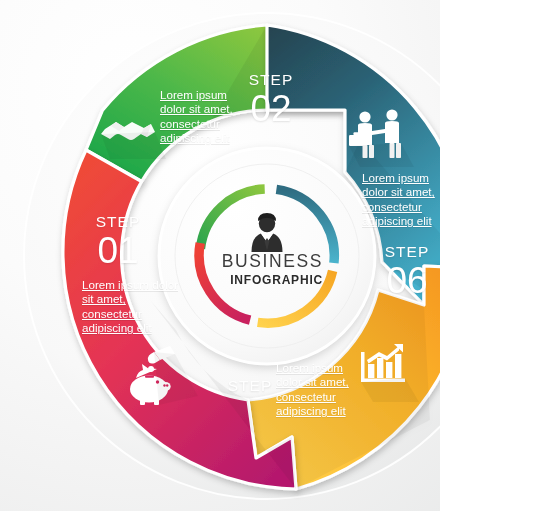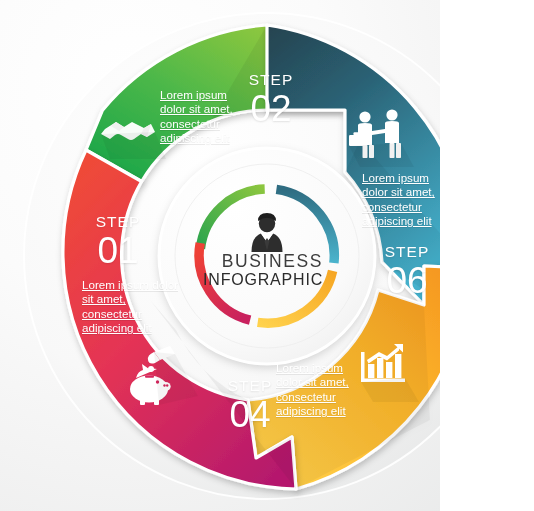--- a/index.html
+++ b/index.html
@@ -95,22 +95,22 @@
   #center-text .b-line1 {
     display: block;
     font-size: 17.5px;
     font-weight: 300;
     letter-spacing: 1.6px;
     color: #3c3c3c;
     line-height: 19px;
   }
   #center-text .b-line2 {
     display: block;
-    font-size: 16px;
-    font-weight: 400;
+    font-size: 12px;
+    font-weight: 700;
     letter-spacing: 0.8px;
     color: #2b2b2b;
     line-height: 18px;
   }
 </style>
 </head>
 <body>
 
 <div id="stage">
 
@@ -320,21 +320,20 @@
   <div class="seg-body" id="body-02">Lorem ipsum dolor sit amet, consectetur adipiscing elit</div>
 
   <div class="seg-label" id="label-03">
     <span class="step-word">STEP</span>
     <span class="step-num">06</span>
   </div>
   <div class="seg-body" id="body-03">Lorem ipsum dolor sit amet, consectetur adipiscing elit</div>
 
   <div class="seg-label" id="label-04">
     <span class="step-word">STEP</span>
-    <span class="step-num">04</span>
   </div>
   <div class="seg-body" id="body-04">Lorem ipsum dolor sit amet, consectetur adipiscing elit</div>
 
   <div class="seg-label" id="label-01">
     <span class="step-word">STEP</span>
     <span class="step-num">01</span>
   </div>
   <div class="seg-body" id="body-01">Lorem ipsum dolor sit amet, consectetur adipiscing elit</div>
 
   <div id="center-text">

